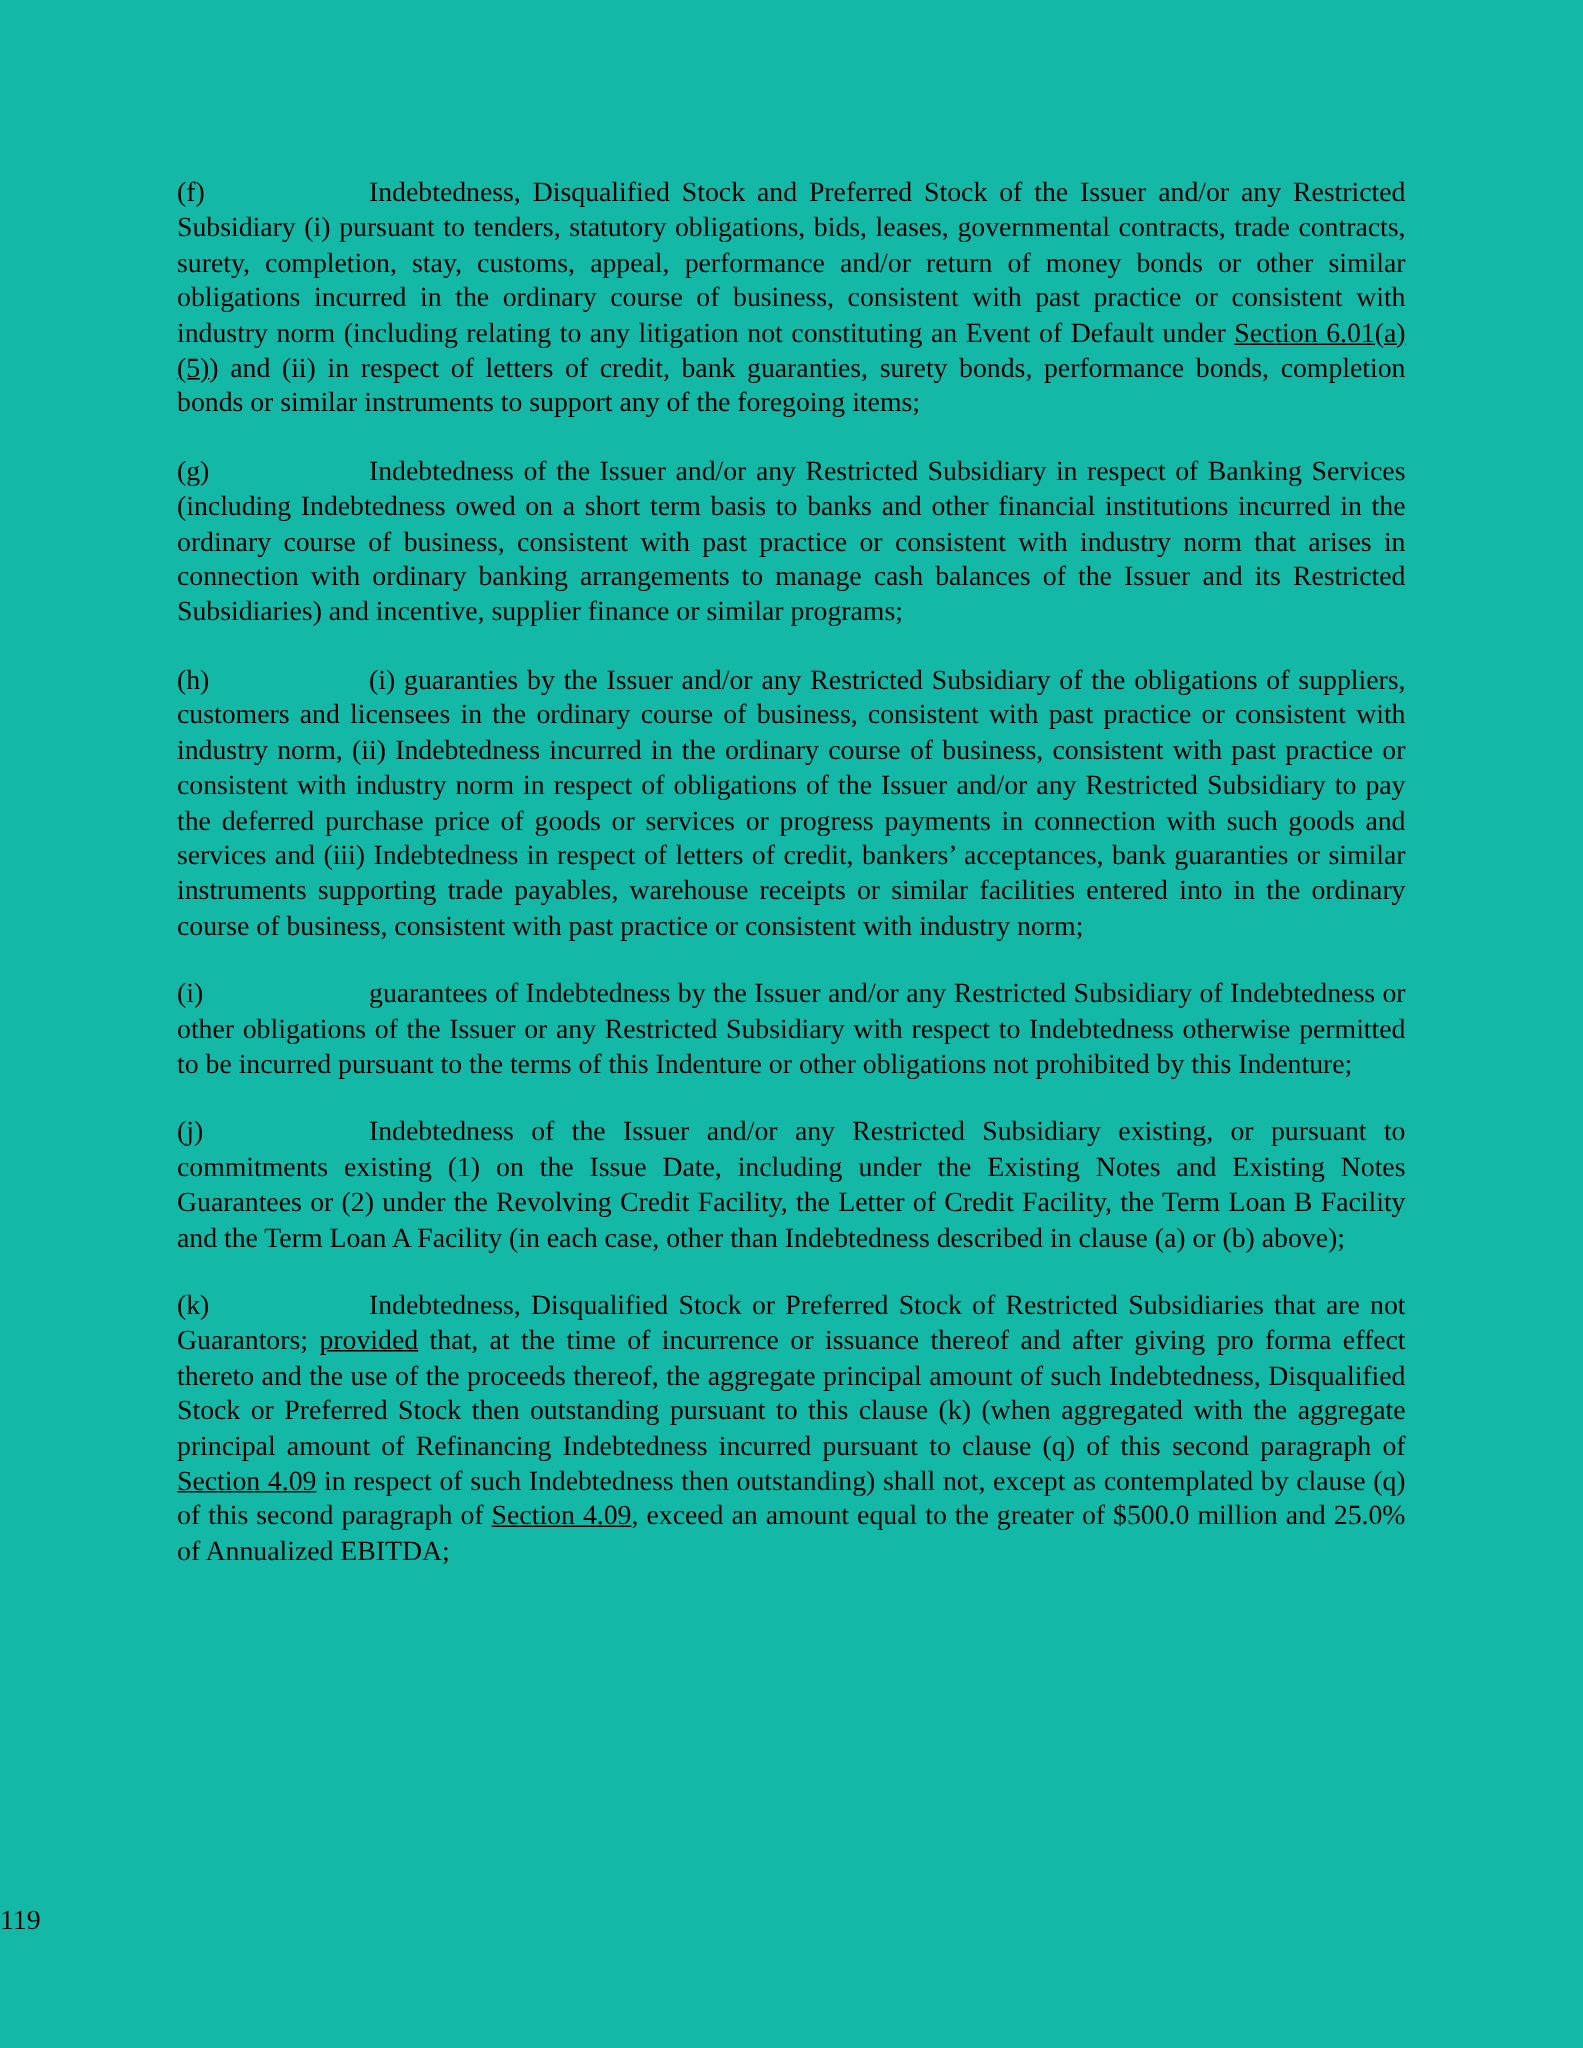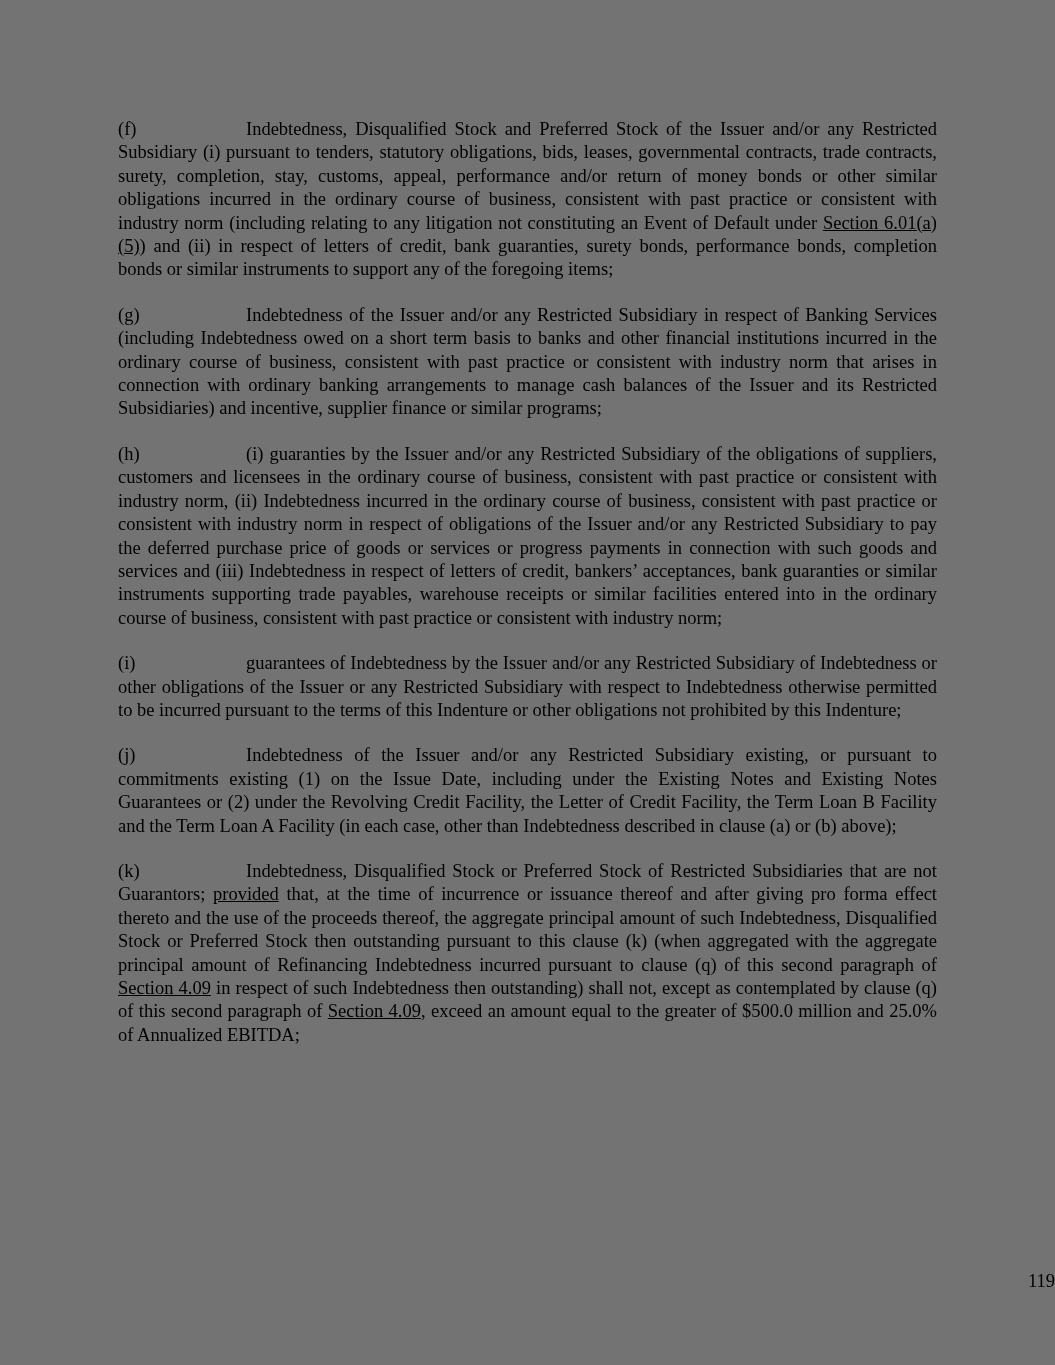--- a/index.html
+++ b/index.html
@@ -12,21 +12,21 @@
     height: 1365px;
     font-family: "Liberation Serif", serif;
     color: #000000;
   }
   .page {
     position: relative;
     width: 1055px;
     height: 1365px;
     box-sizing: border-box;
     padding: 118px 118px 40px 118px;
-    background: #737373;
+    background: #14b8a6;
   }
   .body-text {
     font-size: 18.5px;
     line-height: 23.4px;
     text-align: justify;
     text-justify: inter-word;
   }
   .para {
     margin: 0 0 22px 0;
     text-indent: 0;
@@ -41,21 +41,21 @@
     width: 64px;
   }
   .u {
     text-decoration: underline;
   }
   .pagenum {
     position: absolute;
     left: 0;
     right: 0;
     bottom: 73px;
-    text-align: right;
+    text-align: left;
     font-size: 18.5px;
     font-family: "Liberation Serif", serif;
   }
 </style>
 </head>
 <body>
 
 <div class="page">
   <div class="body-text" id="body-text">
       <div class="para"><span class="lead"><span class="marker">(f)</span></span><span>Indebtedness, Disqualified Stock and Preferred Stock of the Issuer and/or any Restricted Subsidiary (i) pursuant to tenders, statutory obligations, bids, leases, governmental contracts, trade contracts, surety, completion, stay, customs, appeal, performance and/or return of money bonds or other similar obligations incurred in the ordinary course of business, consistent with past practice or consistent with industry norm (including relating to any litigation not constituting an Event of Default under </span><span class="u">Section 6.01(a)(5)</span><span>) and (ii) in respect of letters of credit, bank guaranties, surety bonds, performance bonds, completion bonds or similar instruments to support any of the foregoing items;</span></div>

